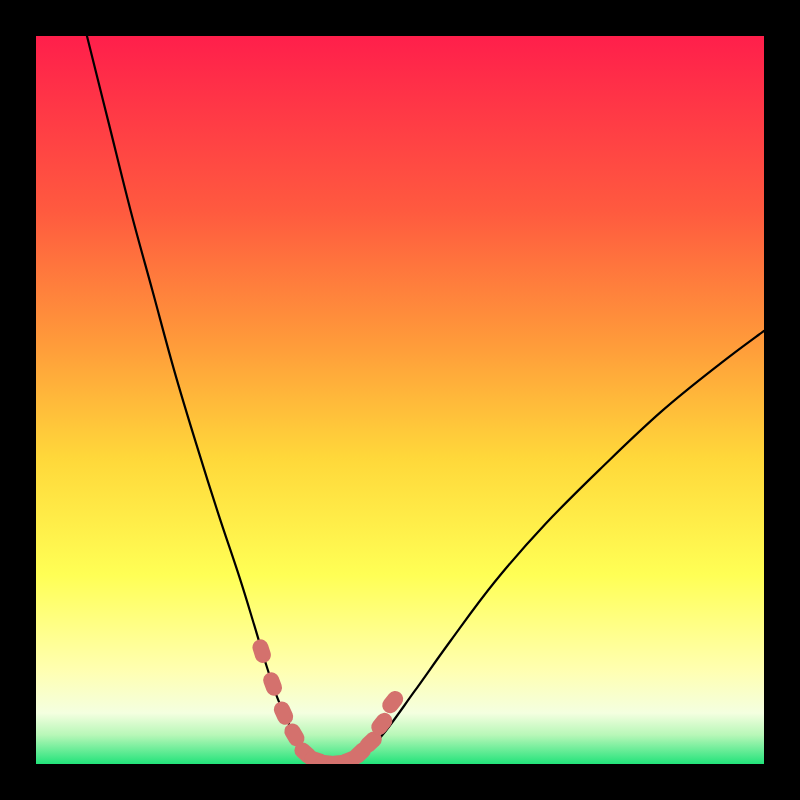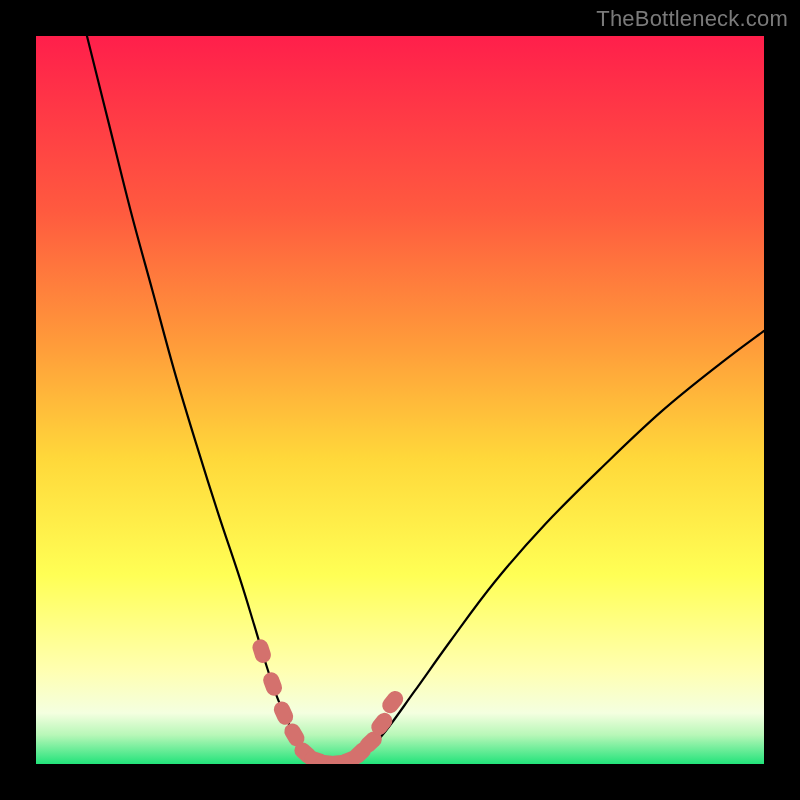--- a/index.html
+++ b/index.html
@@ -35,21 +35,20 @@
     letter-spacing: 0.2px;
     font-family: Verdana, Geneva, sans-serif;
   }
   svg { display: block; }
 </style>
 </head>
 <body>
 
 <div class="frame">
 
-  <div class="watermark">TheBottleneck.com</div>
 
   <div class="plot">
     <svg id="plot-svg" width="728" height="728" viewBox="0 0 728 728">
       <defs>
         <linearGradient id="bg-grad" x1="0" y1="0" x2="0" y2="1">
           <stop id="g0" offset="0%" stop-color="#ff1f4b"></stop>
           <stop id="g1" offset="24%" stop-color="#ff5a3f"></stop>
           <stop id="g2" offset="42%" stop-color="#ff9a3a"></stop>
           <stop id="g3" offset="58%" stop-color="#ffd83a"></stop>
           <stop id="g4" offset="74%" stop-color="#ffff55"></stop>

